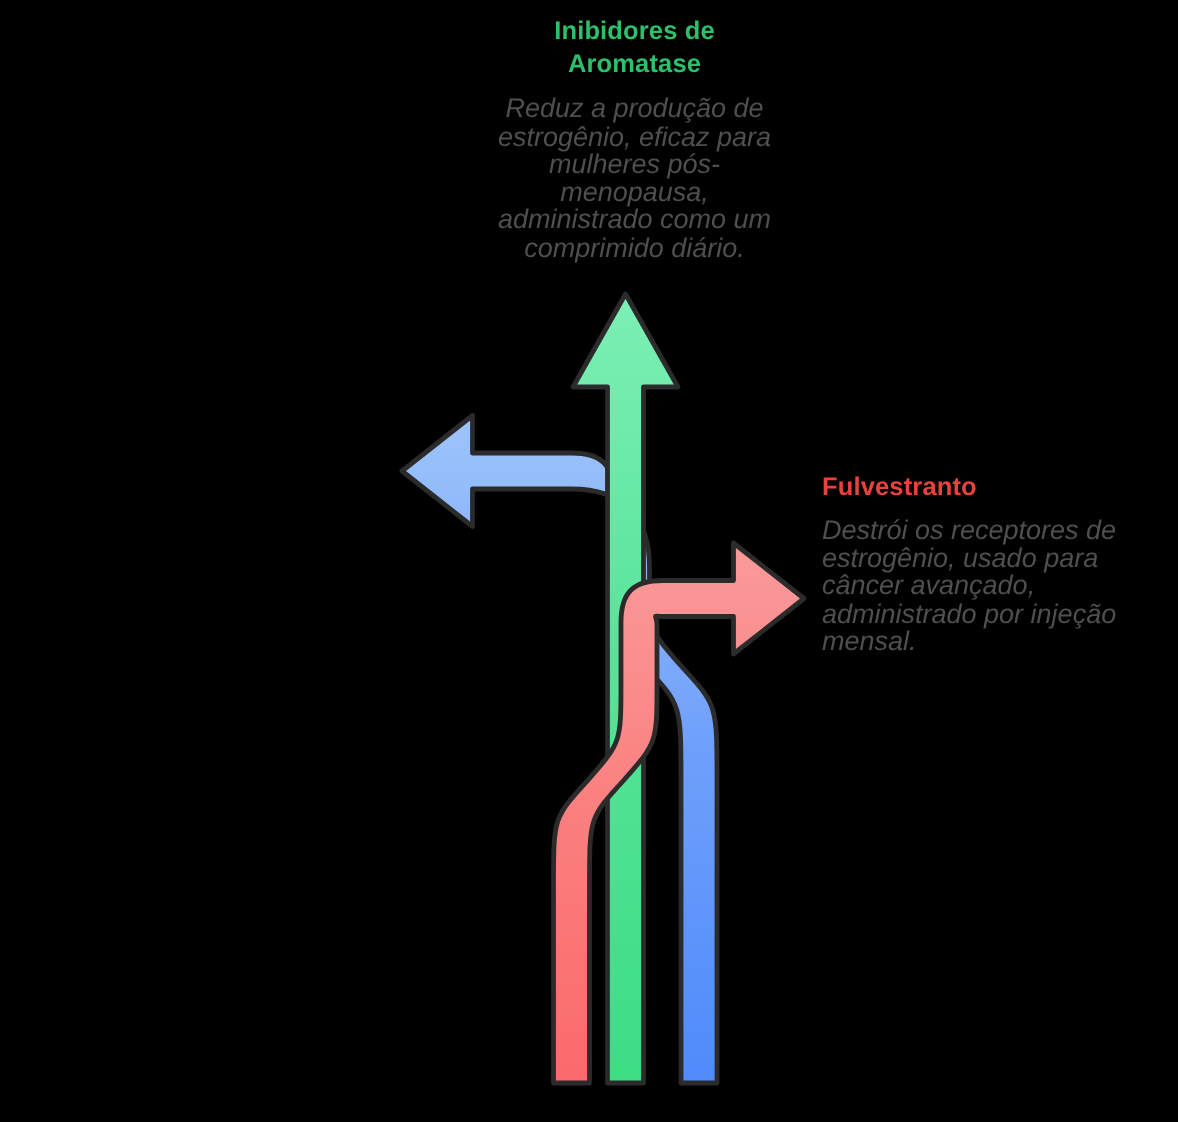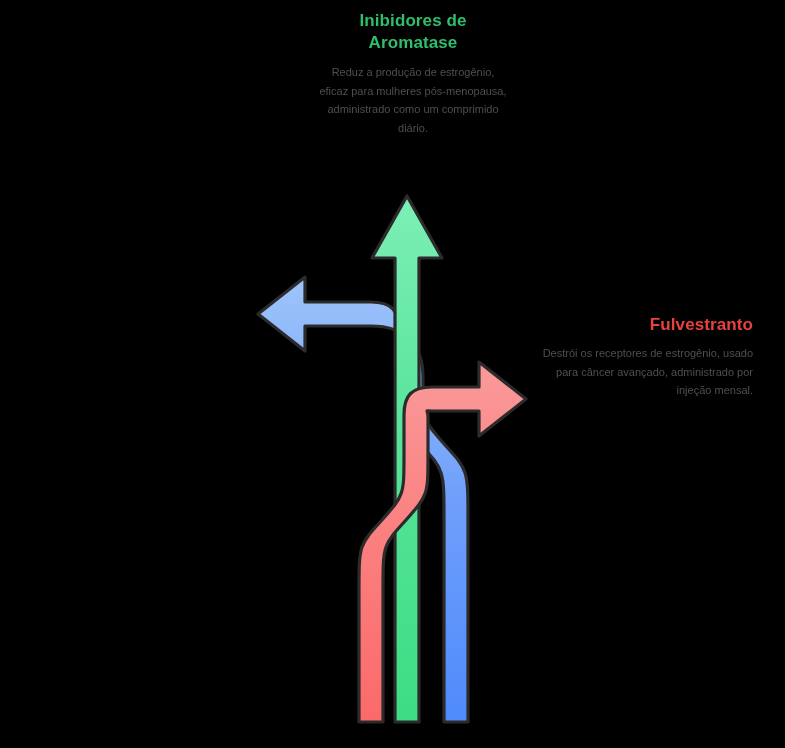--- a/index.html
+++ b/index.html
@@ -12,21 +12,21 @@
     width: 785px;
     height: 748px;
     position: relative;
     overflow: hidden;
     font-family: "Liberation Sans", sans-serif;
     background: #000000;
   }
 
   #stage {
     position: absolute;
-    left: 0;
+    left: 10px;
     top: 0;
     width: 642px;
     height: 748px;
     background: #000000;
   }
 
   #arrows {
     position: absolute;
     left: 0;
     top: 0;
@@ -43,24 +43,25 @@
   .label-title {
     font-weight: bold;
     font-size: 17px;
     line-height: 21px;
     letter-spacing: 0.1px;
     margin: 0 0 9px 0;
     white-space: nowrap;
   }
 
   .label-desc {
-    font-size: 11px;
+    font-size: 18px;
     line-height: 18.5px;
     color: #4f4f4f;
     margin: 0;
+    font-style: italic;
   }
 
   
   #block-aromatase {
     left: 318px;
     top: 10px;
     width: 190px;
     text-align: center;
   }
   #block-aromatase .label-title {
@@ -78,21 +79,21 @@
   }
   #block-tamoxifeno .label-title {
     color: #3b7be8;
   }
 
   
   #block-fulvestranto {
     left: 538px;
     top: 314px;
     width: 215px;
-    text-align: right;
+    text-align: left;
   }
   #block-fulvestranto .label-title {
     color: #e8423f;
   }
 </style>
 </head>
 <body>
 
 <div id="stage">
 

